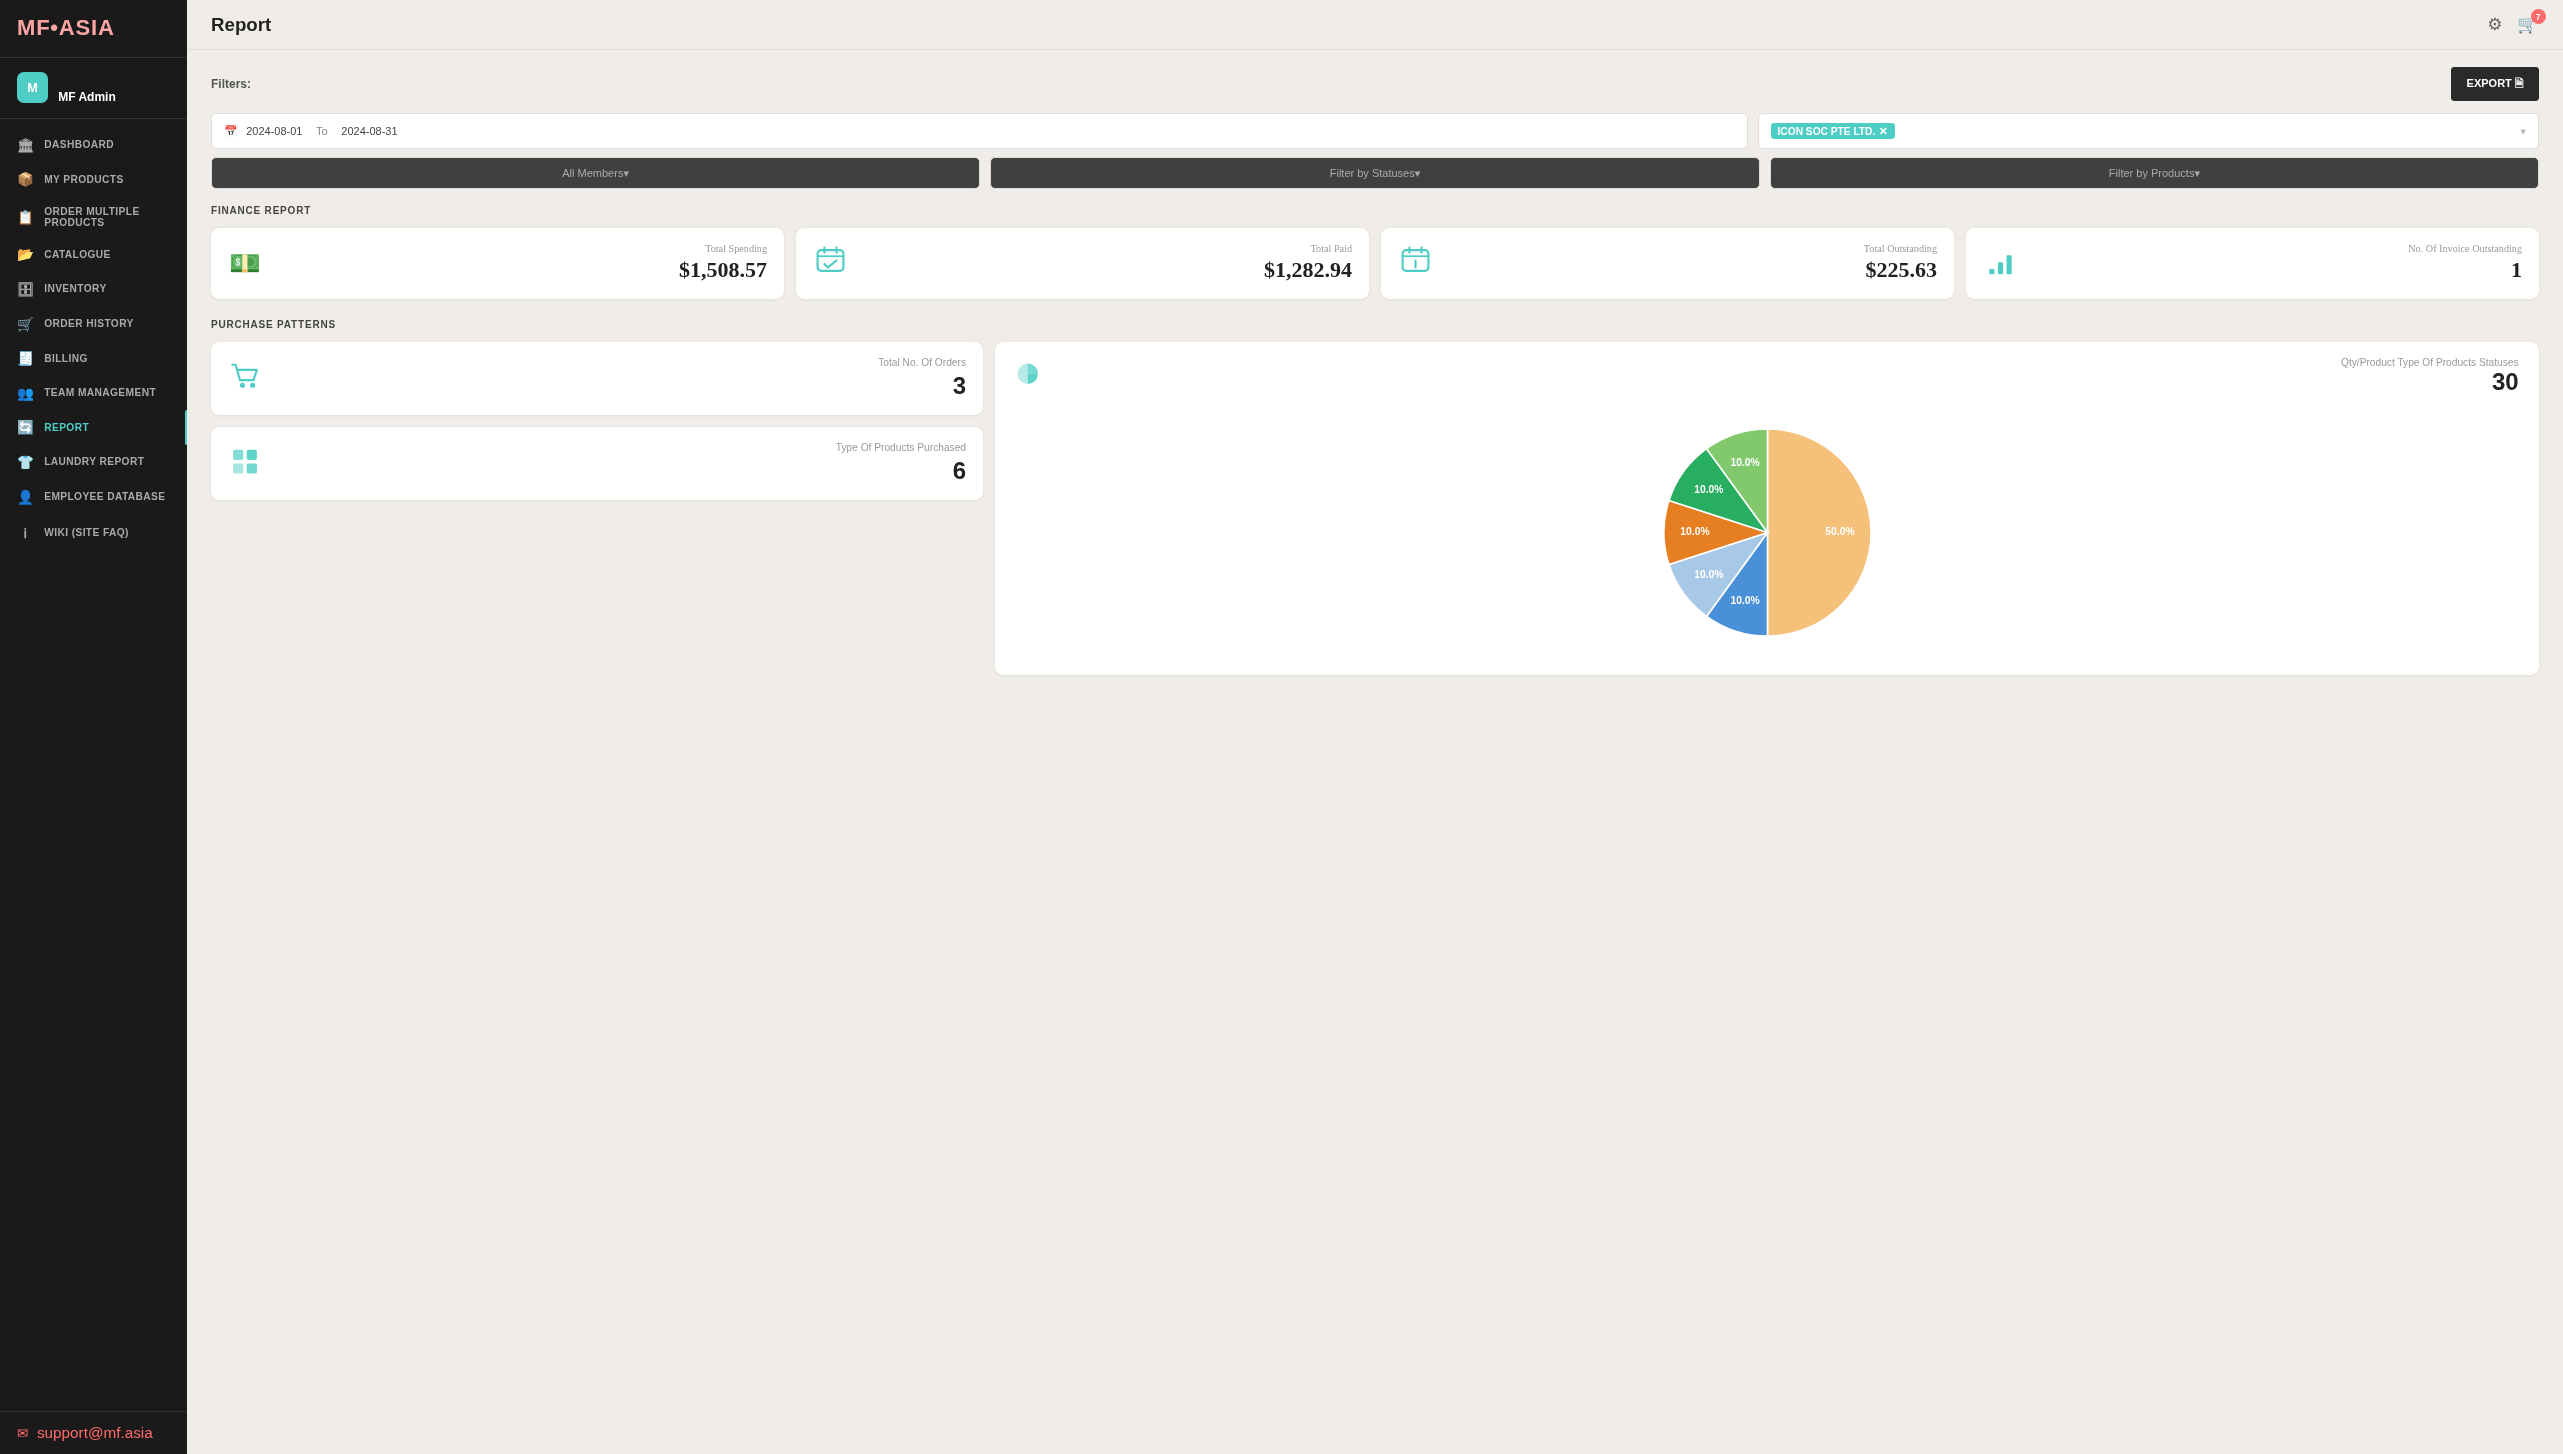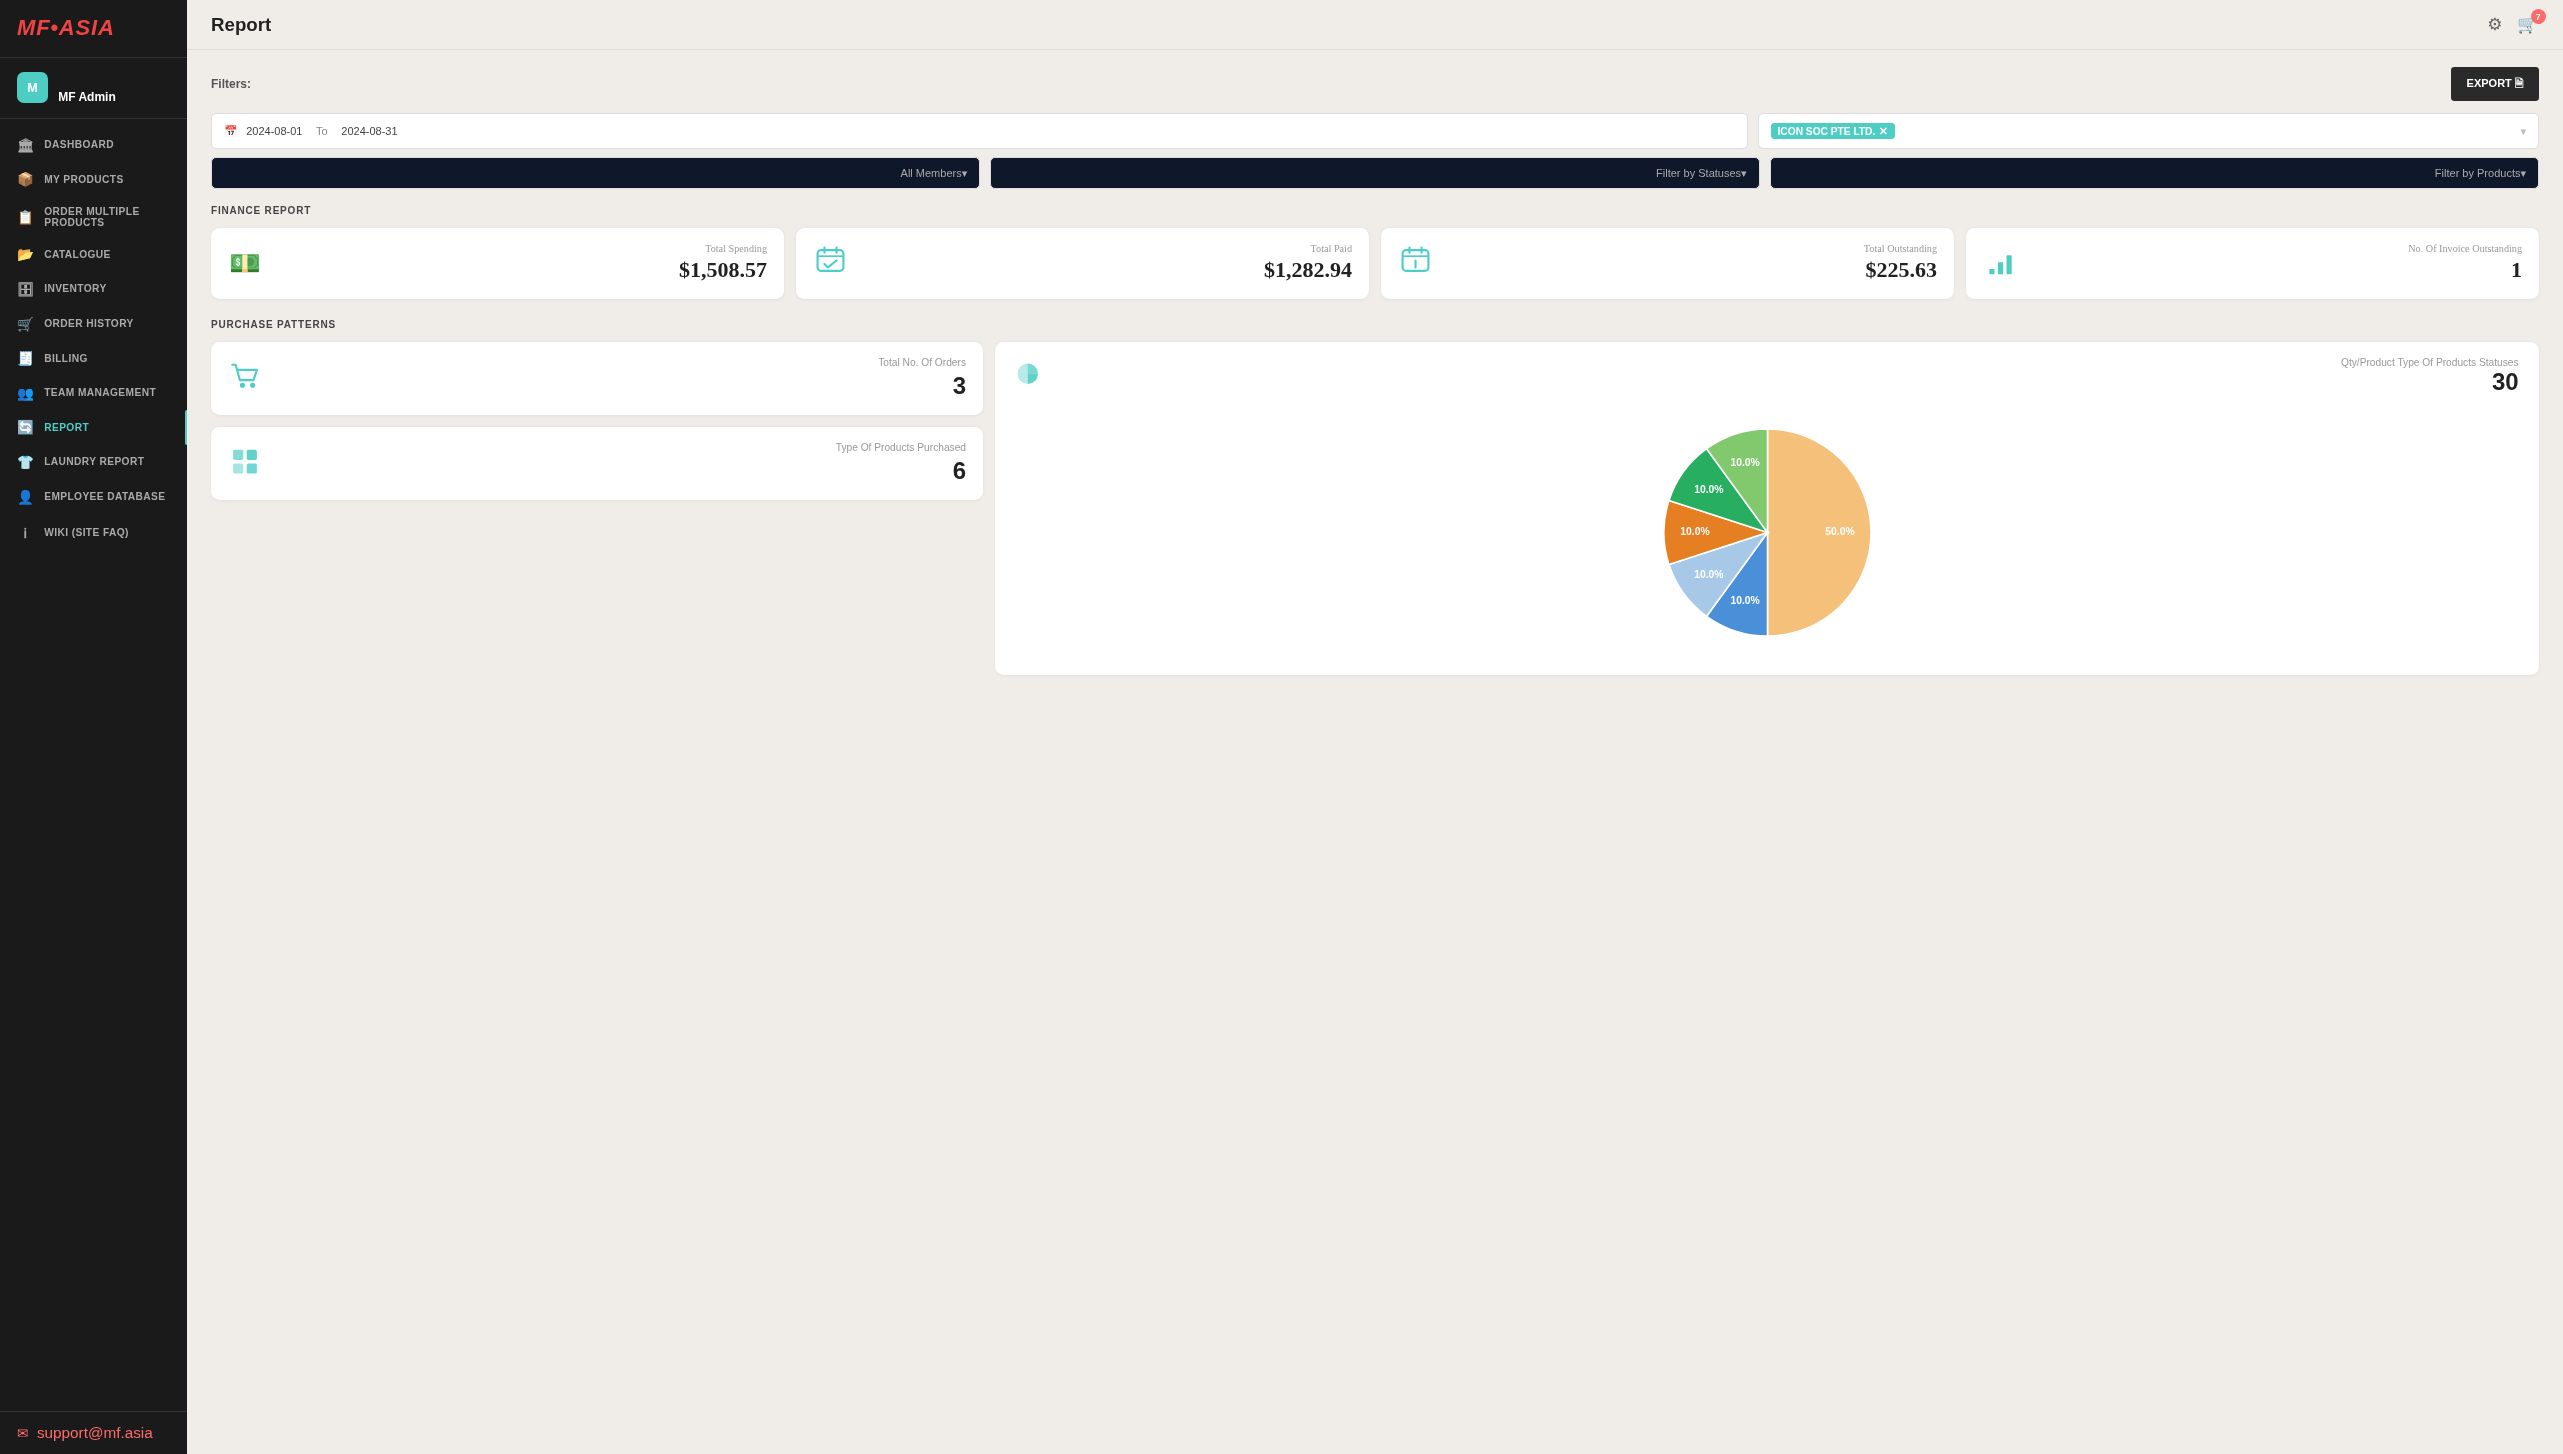--- a/index.html
+++ b/index.html
@@ -16,21 +16,21 @@
       height: 100vh;
     }
     .sidebar-logo {
       padding: 15.3px 17px;
       font-size: 22px;
       font-weight: 900;
       letter-spacing: 0.8px;
       color: #fff;
       border-bottom: 0.8px solid #333;
     }
-    .sidebar-logo span { color: #ef4444; font-style: italic; }
+    .sidebar-logo span { color: #fca5a5; }
     .sidebar-user {
       display: flex;
       align-items: center;
       gap: 10.2px;
       padding: 13.6px 17px;
       border-bottom: 0.8px solid #333;
     }
     .sidebar-avatar {
       width: 31px; height: 31px;
       background: #4ecdc4;
@@ -136,25 +136,25 @@
     }
     .company-tag {
       background: #4ecdc4; color: #fff;
       border-radius: 3.4px; padding: 1.7px 6.8px;
       font-size: 10.2px; font-weight: 600;
       display: flex; align-items: center; gap: 3.4px;
     }
     .tag-close { cursor: pointer; font-size: 11px; }
     .dropdown-filter {
       flex: 1;
-      background: #0f172a;
+      background: #404040;
       border: 0.8px solid #ddd;
       border-radius: 5.1px;
       padding: 8.5px 12px;
-      display: flex; align-items: center; justify-content: flex-end;
+      display: flex; align-items: center; justify-content: center;
       font-size: 11px; color: #aaa;
       cursor: pointer;
     }
 
     
     .section-title {
       font-size: 10px; font-weight: 700; letter-spacing: 0.8px;
       color: #444; margin: 15.3px 0 12px;
       text-transform: uppercase;
     }

